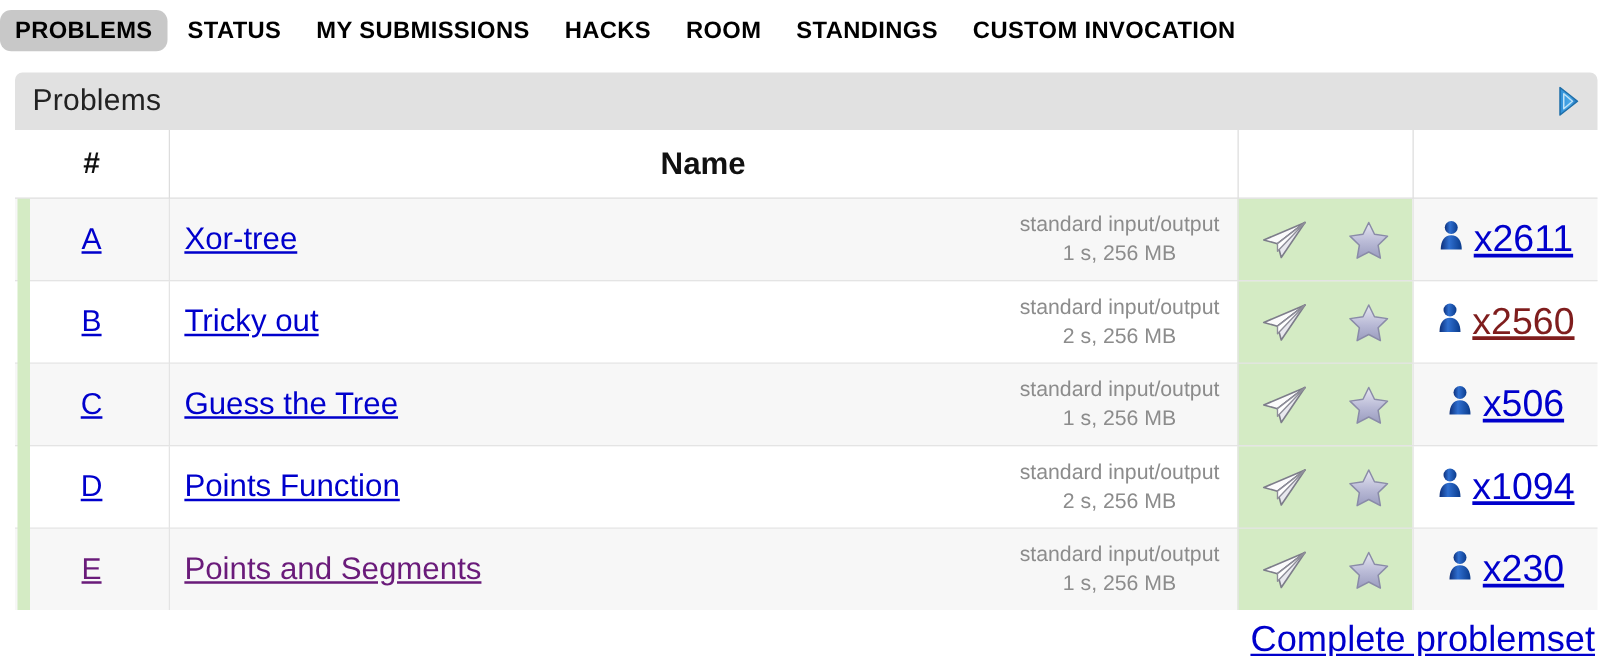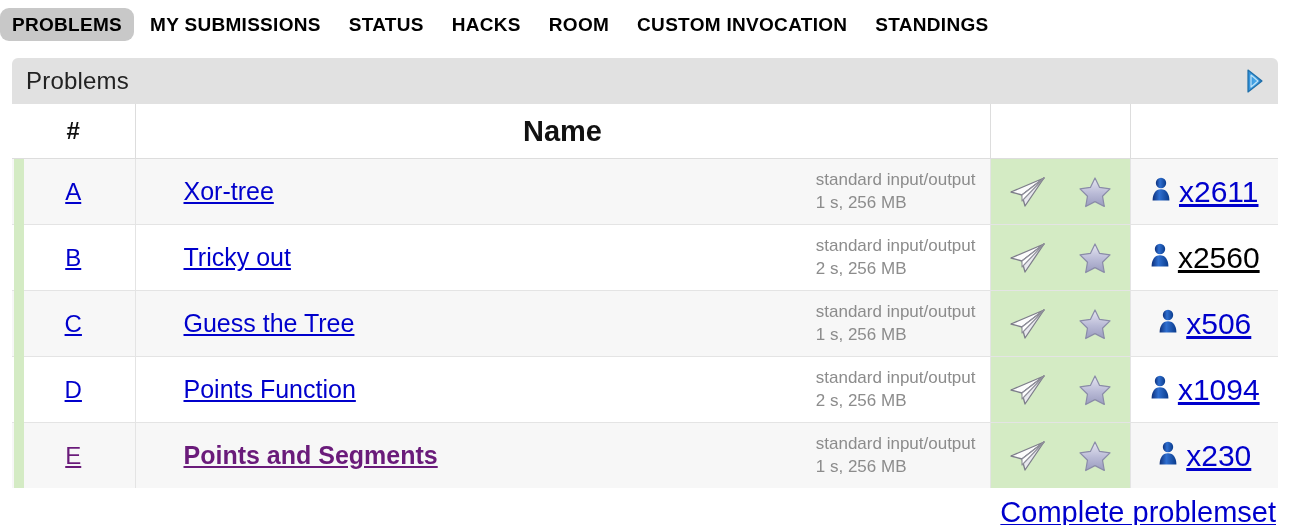--- a/index.html
+++ b/index.html
@@ -88,21 +88,21 @@
   table.problems th {
     height: 52px;
     border-bottom: 1px solid #dddddd;
     border-right: 1px solid #dddddd;
     font-family: "Liberation Sans", sans-serif;
     font-weight: bold;
     color: #111111;
     background: #ffffff;
   }
   table.problems th.h-idx  { font-size: 24px; }
-  table.problems th.h-name { font-size: 29px; }
+  table.problems th.h-name { font-size: 25px; }
   table.problems th.h-act,
   table.problems th.h-solved { border-right: none; }
   table.problems th.h-act { border-right: 1px solid #dddddd; }
 
   table.problems td {
     height: 65px;
     border-bottom: 1px solid #e4e4e4;
     border-right: 1px solid #e4e4e4;
     vertical-align: middle;
     padding: 0;
@@ -129,25 +129,24 @@
     padding: 0 14px 0 12px;
     box-sizing: border-box;
     height: 65px;
   }
   .name-link {
     font-size: 25px;
     color: #0000cc;
     text-decoration: underline;
     font-family: "Liberation Sans", sans-serif;
     white-space: nowrap;
-    margin-left: 36px;
-  }
-  .name-link.visited { color: #6a1b7a; font-weight: bold; }
+  }
+  .name-link.visited { color: #6a1b7a; }
   .limits {
-    text-align: left;
+    text-align: center;
     color: #8c8c8c;
     font-size: 17px;
     line-height: 1.35;
     font-family: "Liberation Sans", sans-serif;
     white-space: nowrap;
   }
 
   .act-cell {
     display: flex;
     align-items: center;
@@ -163,46 +162,46 @@
     justify-content: center;
     gap: 7px;
     height: 65px;
   }
   .solved-link {
     font-size: 30px;
     color: #0000cc;
     text-decoration: underline;
     font-family: "Liberation Sans", sans-serif;
   }
-  .solved-link.visited { color: #000000; }
+  .solved-link.visited { color: #7f1d1d; }
 
   
   .footer {
     margin: 8px 14px 0 0;
     text-align: right;
     height: 34px;
   }
   .footer a {
     font-size: 29px;
     color: #0000cc;
     text-decoration: underline;
     font-family: "Liberation Sans", sans-serif;
   }
 </style>
 </head>
 <body>
 
 <div class="nav">
   <a class="nav-item active" href="#">PROBLEMS</a>
+  <a class="nav-item" href="#">STATUS</a>
   <a class="nav-item" href="#">MY SUBMISSIONS</a>
-  <a class="nav-item" href="#">STATUS</a>
   <a class="nav-item" href="#">HACKS</a>
   <a class="nav-item" href="#">ROOM</a>
+  <a class="nav-item" href="#">STANDINGS</a>
   <a class="nav-item" href="#">CUSTOM INVOCATION</a>
-  <a class="nav-item" href="#">STANDINGS</a>
 </div>
 
 <div class="panel">
 
   <div class="panel-head">
     <span class="panel-title">Problems</span>
     <span class="expand-arrow">
       <svg width="18" height="24" viewBox="0 0 18 24" xmlns="http://www.w3.org/2000/svg">
         <defs>
           <linearGradient id="gblue" x1="0" y1="0" x2="1" y2="0">

